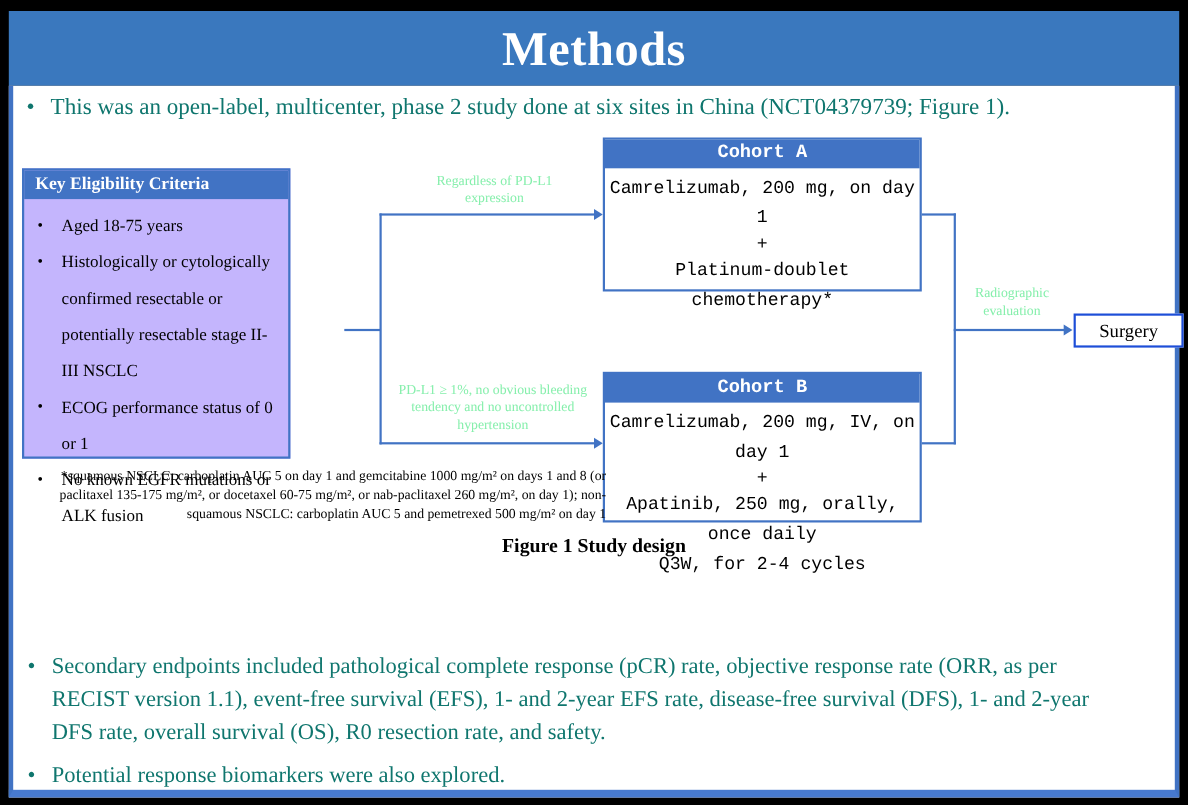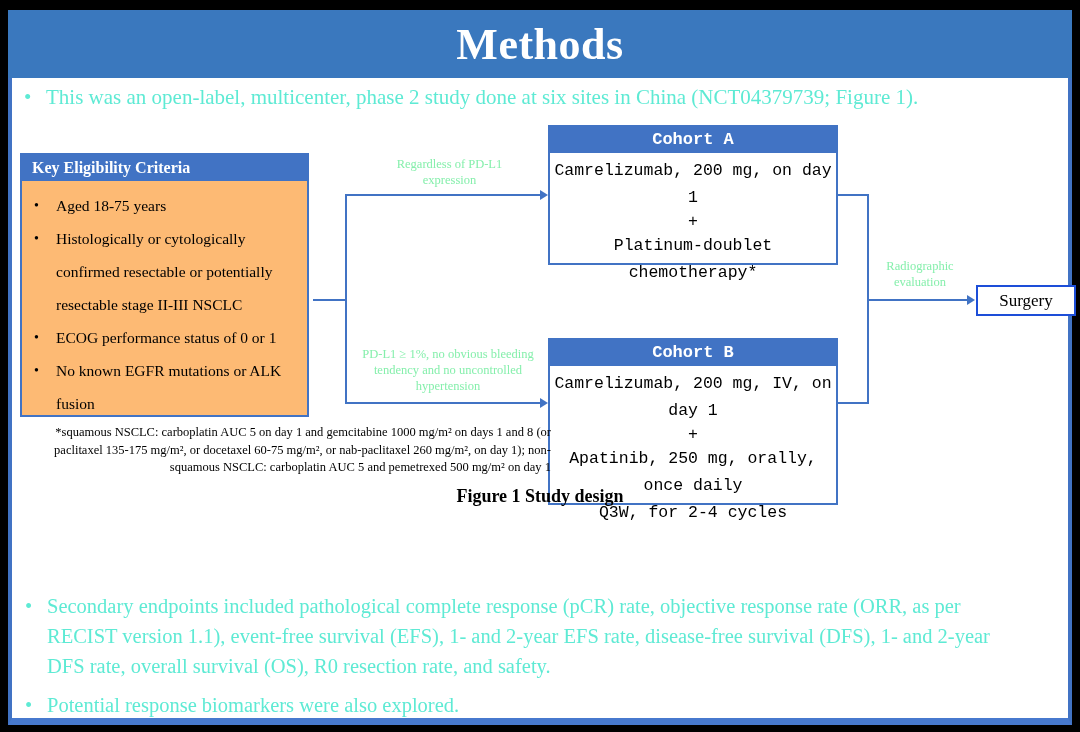--- a/index.html
+++ b/index.html
@@ -16,31 +16,31 @@
     margin: 0; color: #FFFFFF; font-size: 44px; font-weight: bold;
     letter-spacing: 0.5px;
   }
   .content-box {
     position: absolute; left: 8px; top: 78px; width: 1056px; height: 640px;
     background: #FFFFFF;
     border-left: 4px solid #4173C4; border-right: 4px solid #4173C4;
     border-bottom: 7px solid #4779CE;
   }
   .abs { position: absolute; }
-  .bullet-row { display: flex; align-items: flex-start; color: #5eead4; }
+  .bullet-row { display: flex; align-items: flex-start; color: #0f766e; }
   .marker { flex: 0 0 22px; }
   .marker::before { content: "\2022"; }
   .intro-row { left: 24px; top: 84px; width: 1010px; font-size: 21px; line-height: 26px; }
   .body-row { left: 25px; width: 1000px; font-size: 20.5px; line-height: 30px; }
   .body-row .bullet-text { width: 975px; }
 
   
   .elig-box {
-    left: 20px; top: 153px; width: 289px; height: 264px;
-    border: 2px solid #4173C4; background: #fdba74; box-sizing: border-box;
+    left: 20px; top: 153px; width: 244px; height: 264px;
+    border: 2px solid #4173C4; background: #c4b5fd; box-sizing: border-box;
   }
   .box-header {
     background: #4173C4; color: #fff; font-weight: bold;
     height: 26px; line-height: 26px; box-sizing: border-box;
   }
   .elig-box .box-header { font-size: 16px; padding-left: 10px; text-align: left; }
   .elig-list { margin: 0; padding: 8px 6px 0 12px; list-style: none; }
   .elig-list li { display: flex; font-size: 15.5px; line-height: 33px; color: #000; }
   .elig-list .marker { flex: 0 0 22px; font-size: 14px; }
 
@@ -132,21 +132,21 @@
 
   <div class="abs cohort-box" style="left:548px; top:125px; height:140px;">
     <div class="box-header">Cohort A</div>
     <div class="cohort-body">
       <div class="cohort-line">Camrelizumab, 200 mg, on day 1</div>
       <div class="cohort-line plus">+</div>
       <div class="cohort-line">Platinum-doublet chemotherapy*</div>
     </div>
   </div>
 
-  <div class="abs cohort-box" style="left:548px; top:338px; height:167px;">
+  <div class="abs cohort-box" style="left:548px; top:338px; height:137px;">
     <div class="box-header">Cohort B</div>
     <div class="cohort-body">
       <div class="cohort-line">Camrelizumab, 200 mg, IV, on day 1</div>
       <div class="cohort-line plus">+</div>
       <div class="cohort-line">Apatinib, 250 mg, orally, once daily</div>
       <div class="cohort-line">Q3W, for 2-4 cycles</div>
     </div>
   </div>
 
   <div class="abs hline" style="left:838px; top:194px; width:31px; height:2px;"></div>

